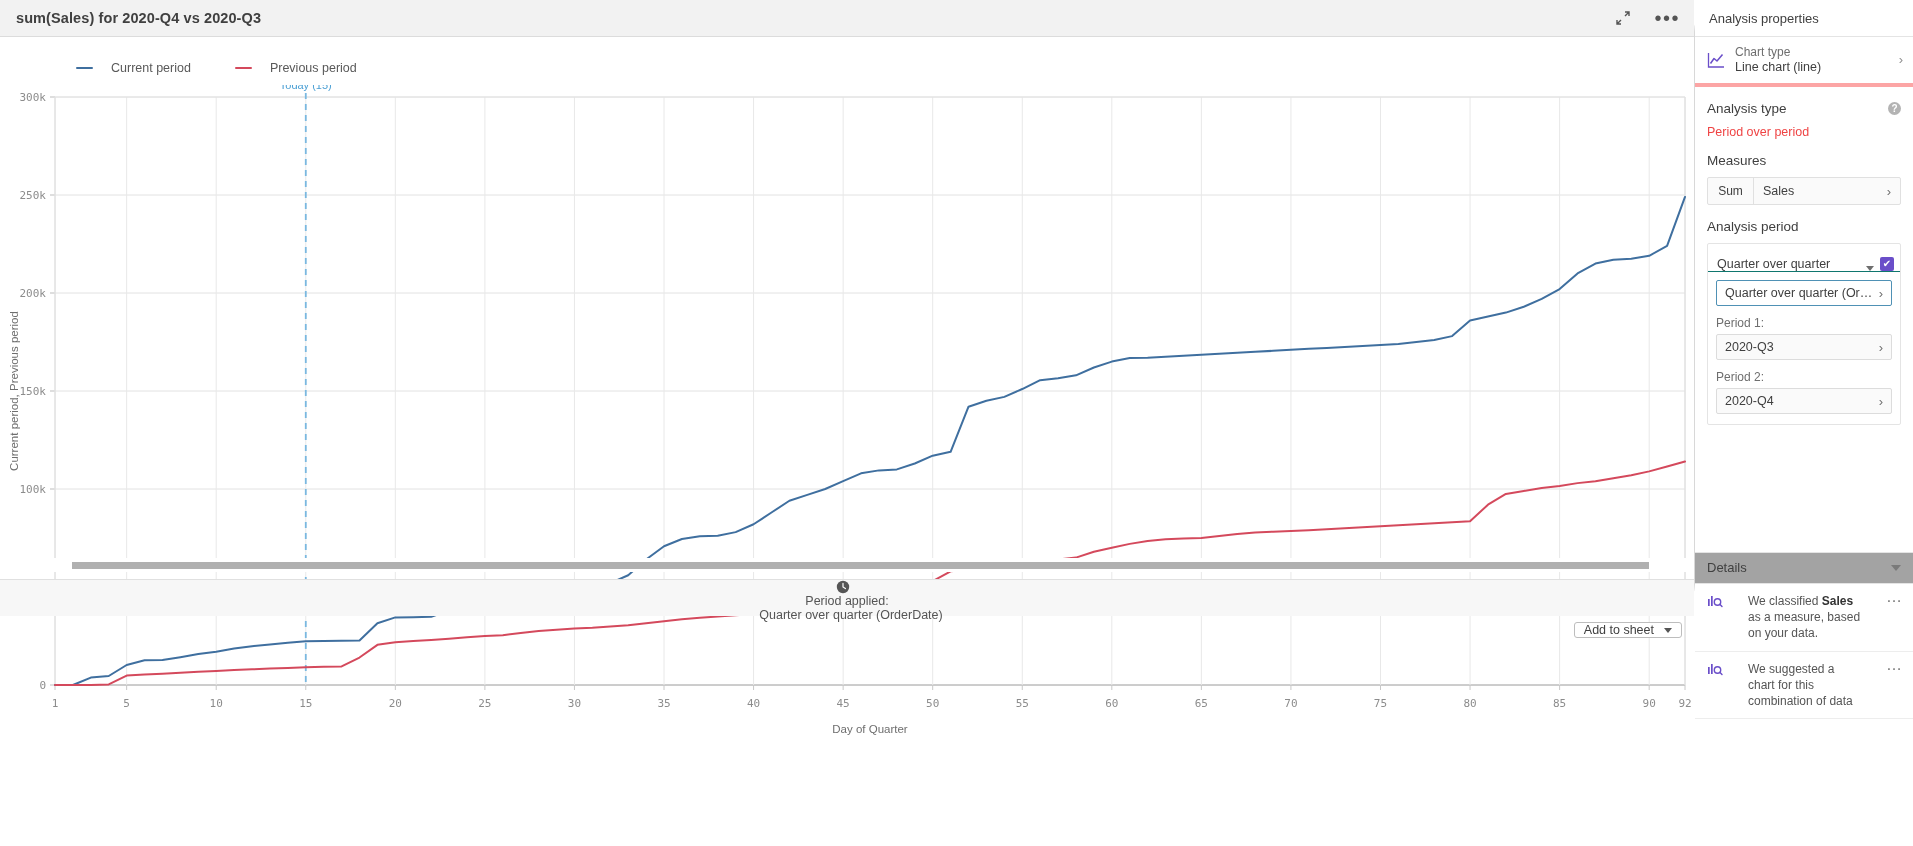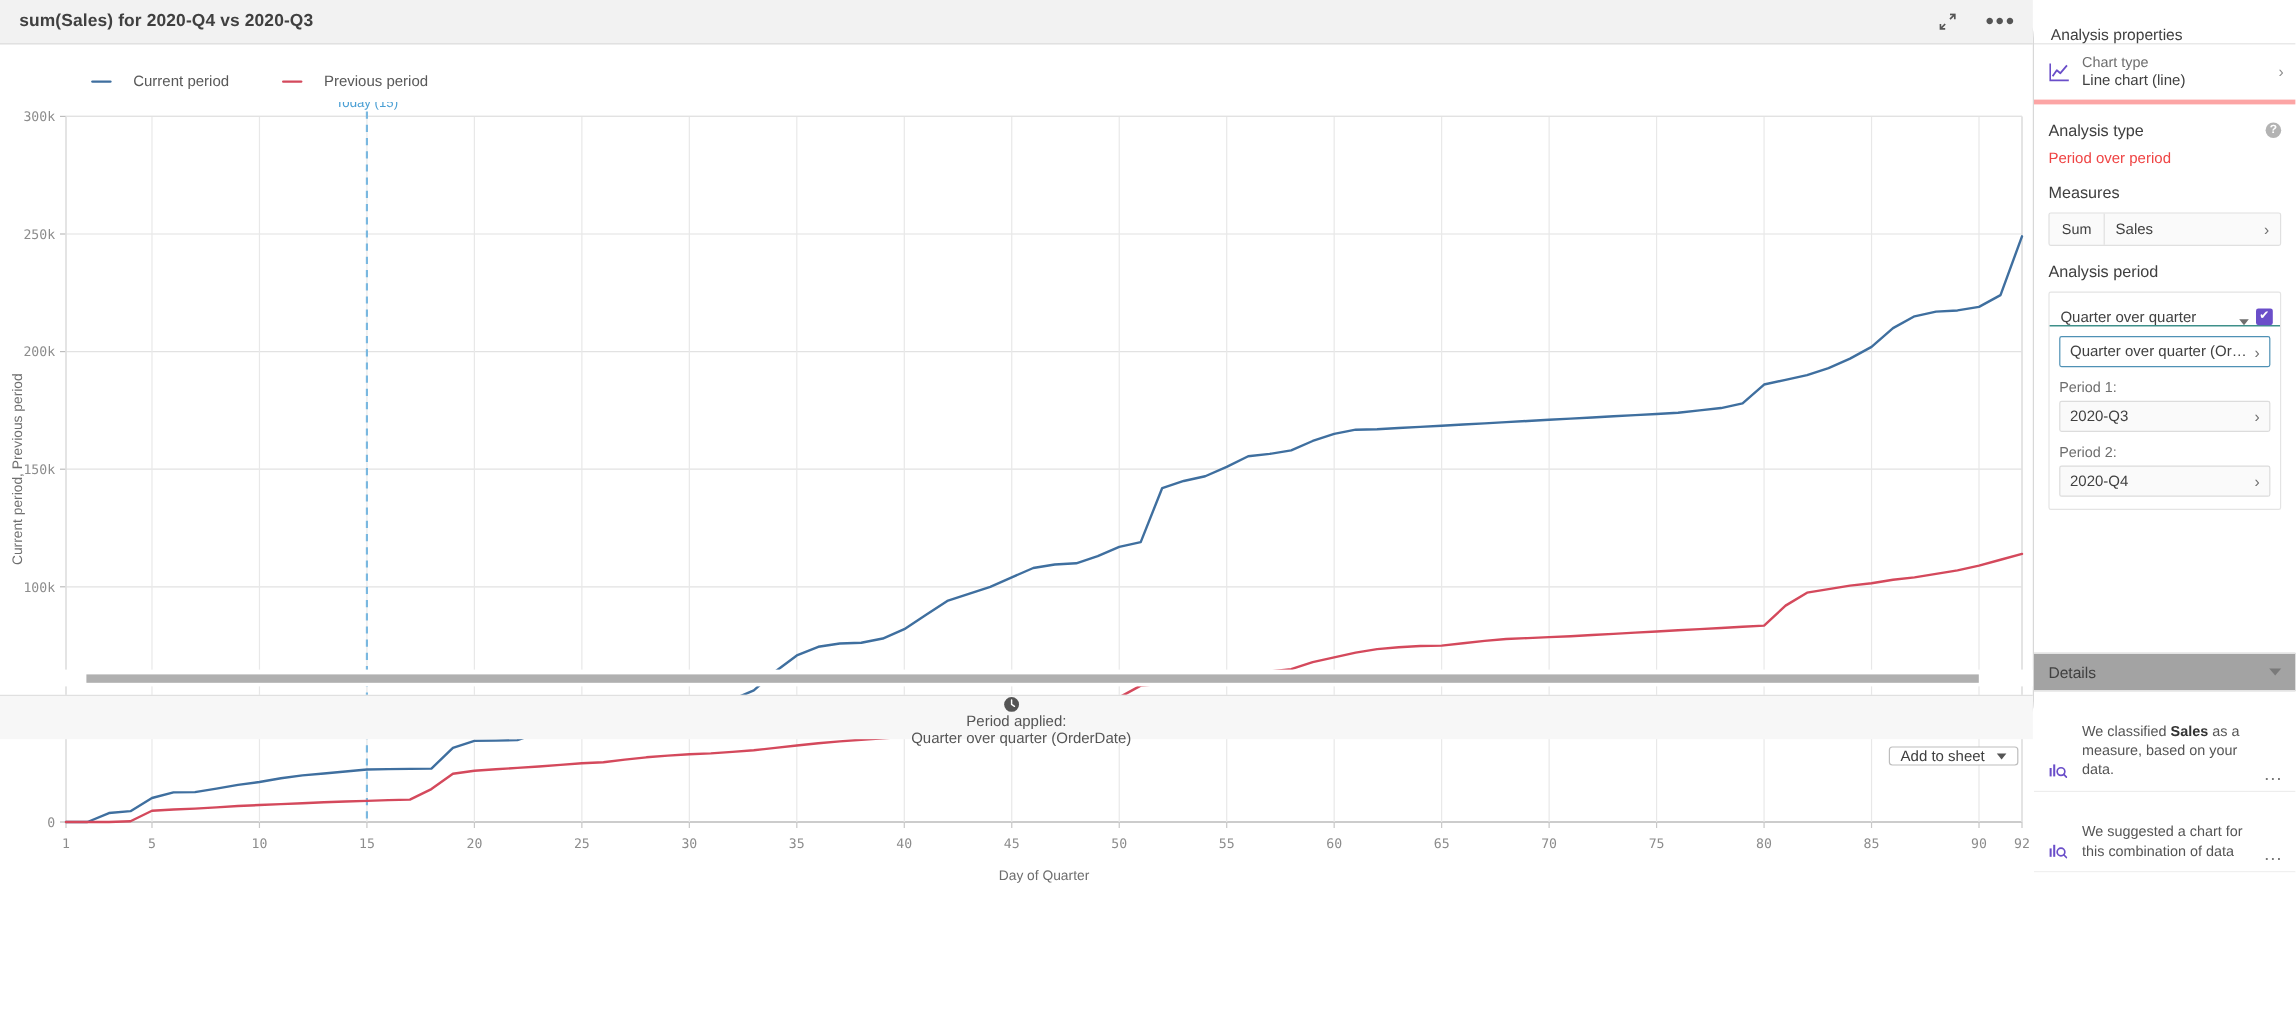--- a/index.html
+++ b/index.html
@@ -144,21 +144,21 @@
     width: 218px;
     height: 846px;
     background: #fff;
     display: flex;
     flex-direction: column;
     font-size: 12.5px;
   }
   .panel-header {
     height: 37px;
     display: flex;
-    align-items: flex-end;
+    align-items: center;
     padding: 0 14px;
     border-bottom: 1px solid #e4e4e4;
     flex: none;
   }
   .panel-header-title { font-size: 13px; color: #404040; }
 
   .chart-type-row {
     display: flex;
     align-items: center;
     gap: 10px;
@@ -296,23 +296,23 @@
   .details-title { font-size: 13px; color: #404040; }
   .details-caret {
     margin-left: auto;
     width: 0; height: 0;
     border-left: 5px solid transparent;
     border-right: 5px solid transparent;
     border-top: 6px solid #7a7a7a;
   }
   .detail-item {
     display: flex;
-    align-items: flex-end;
-    gap: 12px;
-    padding: 25px 10px 9px 12px;
+    align-items: flex-start;
+    gap: 25px;
+    padding: 9px 10px 9px 12px;
     border-bottom: 1px solid #ededed;
     flex: none;
   }
   .detail-icon { width: 16px; height: 16px; flex: none; }
   .detail-text {
     font-size: 12px;
     color: #555;
     line-height: 1.35;
     flex: 1 1 auto;
   }

